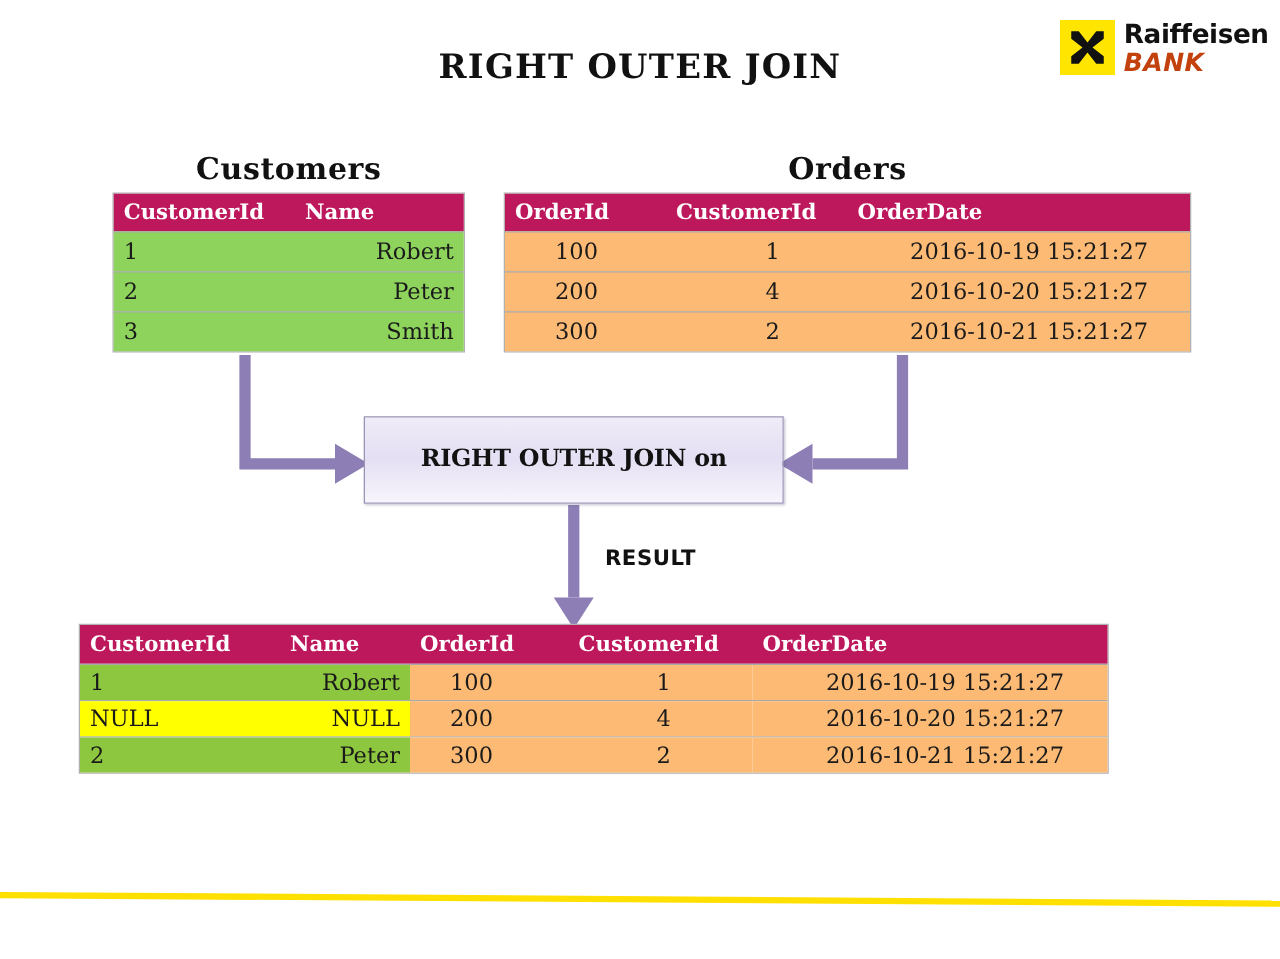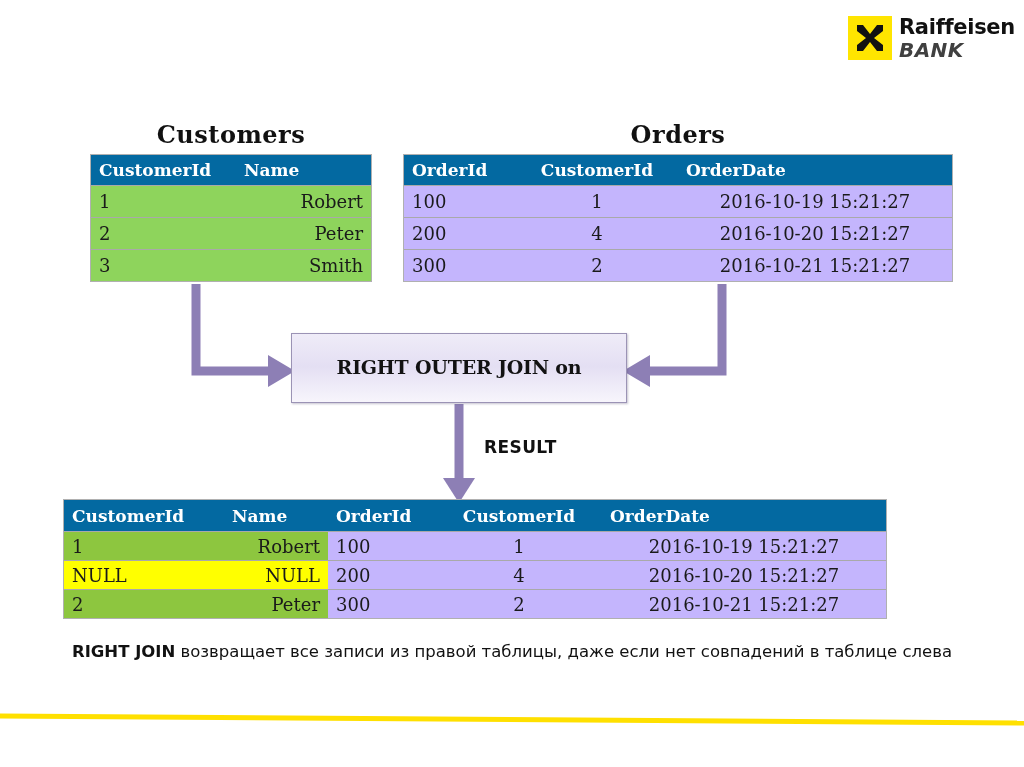--- a/index.html
+++ b/index.html
@@ -45,21 +45,21 @@
     font-weight: bold;
     font-size: 21px;
     color: #111111;
     letter-spacing: -0.3px;
   }
   .logo-text .l2 {
     font-family: "DejaVu Sans", sans-serif;
     font-weight: bold;
     font-style: italic;
     font-size: 20px;
-    color: #404040;
+    color: #c2410c;
     letter-spacing: 0.4px;
     margin-top: 2px;
   }
 
   
   .main-title {
     position: absolute;
     left: 0; top: 38px;
     width: 1024px;
     text-align: center;
@@ -82,21 +82,21 @@
   #title-orders    { left: 403px; top: 100px; width: 550px; text-align: center; }
 
   
   .tbl {
     position: absolute;
     border: 1px solid #b0b0b0;
     border-collapse: collapse;
   }
   .trow { display: flex; }
   .hrow {
-    background: #0369a1;
+    background: #be185d;
     height: 30px;
   }
   .hcell {
     font-family: "DejaVu Serif", serif;
     font-weight: bold;
     font-size: 17px;
     color: #ffffff;
     display: flex;
     align-items: center;
     padding: 0 8px;
@@ -107,21 +107,21 @@
     font-family: "DejaVu Serif", serif;
     font-size: 18px;
     color: #1a1a1a;
     display: flex;
     align-items: center;
     padding: 0 8px;
     white-space: nowrap;
   }
   .green  { background: #8ed45c; }
   .green2 { background: #8dc63f; }
-  .peach  { background: #c4b5fd; }
+  .peach  { background: #fdba74; padding-left: 32px; }
   .yellow { background: #ffff00; }
   .al-l { justify-content: flex-start; }
   .al-c { justify-content: center; }
   .al-r { justify-content: flex-end; }
 
   
   #tbl-customers { left: 90px; top: 154px; width: 282px; }
   #tbl-customers .c0 { width: 145px; }
   #tbl-customers .c1 { width: 135px; }
 
@@ -213,20 +213,21 @@
         <rect x="0" y="0" width="44" height="44" fill="#ffe500"></rect>
         <path d="M9 9 L15 9 L22 18 L29 9 L35 9 L35 15 L26 22 L35 29 L35 35 L29 35 L22 26 L15 35 L9 35 L9 29 L18 22 L9 15 Z" fill="#111111"></path>
       </svg>
     </div>
     <div class="logo-text">
       <span class="l1">Raiffeisen</span>
       <span class="l2">BANK</span>
     </div>
   </div>
 
+  <div class="main-title">RIGHT OUTER JOIN</div>
 
   <div class="tbl-title" id="title-customers">Customers</div>
 
   <div class="tbl" id="tbl-customers">
     <div class="trow hrow">
       <div class="hcell c0 al-l">CustomerId</div>
       <div class="hcell c1 al-l">Name</div>
     </div>
     <div class="trow drow green">
       <div class="dcell c0 al-l">1</div>
@@ -320,21 +321,18 @@
 
     <div class="trow drow">
       <div class="dcell c0 al-l green2">2</div>
       <div class="dcell c1 al-r green2">Peter</div>
       <div class="dcell c2 al-l peach">300</div>
       <div class="dcell c3 al-c peach">2</div>
       <div class="dcell c4 al-c peach">2016-10-21 15:21:27</div>
     </div>
   </div>
 
-  <div id="caption">
-    <span class="kw">RIGHT JOIN</span><span>  возвращает все записи из правой таблицы, даже если нет совпадений в таблице слева</span>
-  </div>
 
   <svg id="bottom-rule" viewBox="0 0 1024 14" preserveAspectRatio="none">
     <path d="M0 3 L1024 10" stroke="#ffe000" stroke-width="5" fill="none"></path>
   </svg>
 
 </div>
 
 </body></html>

